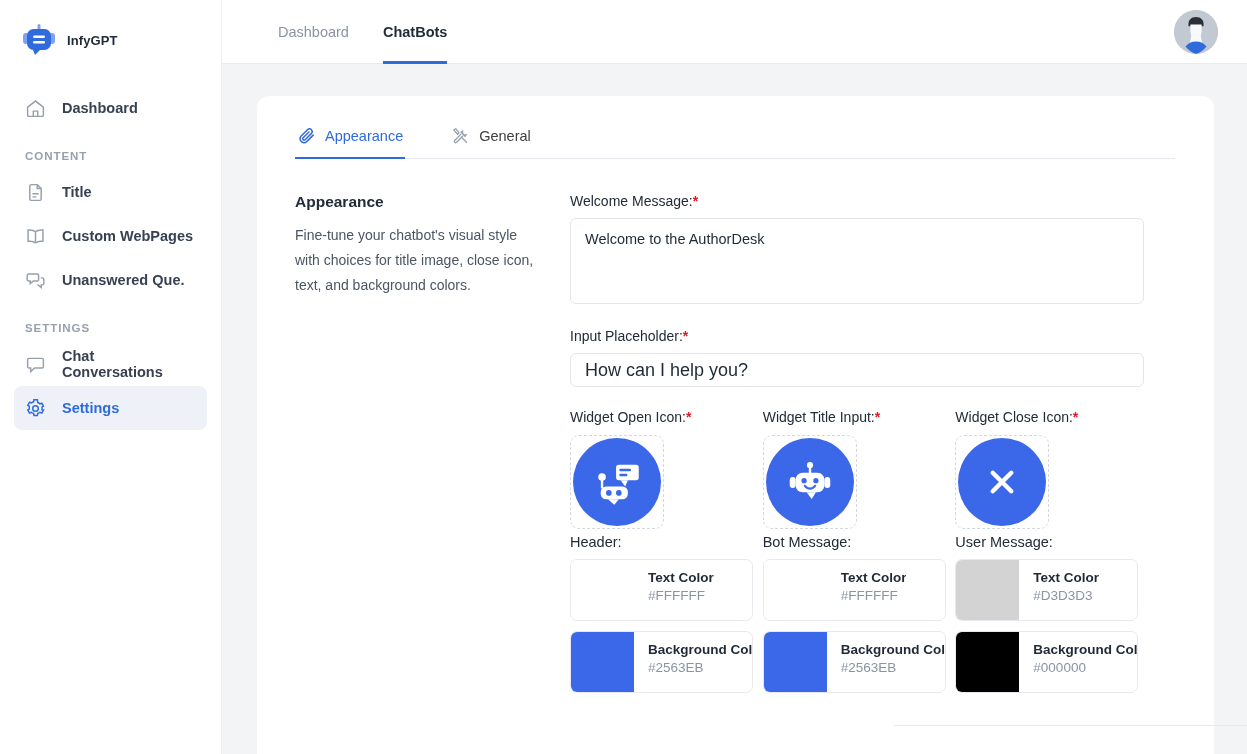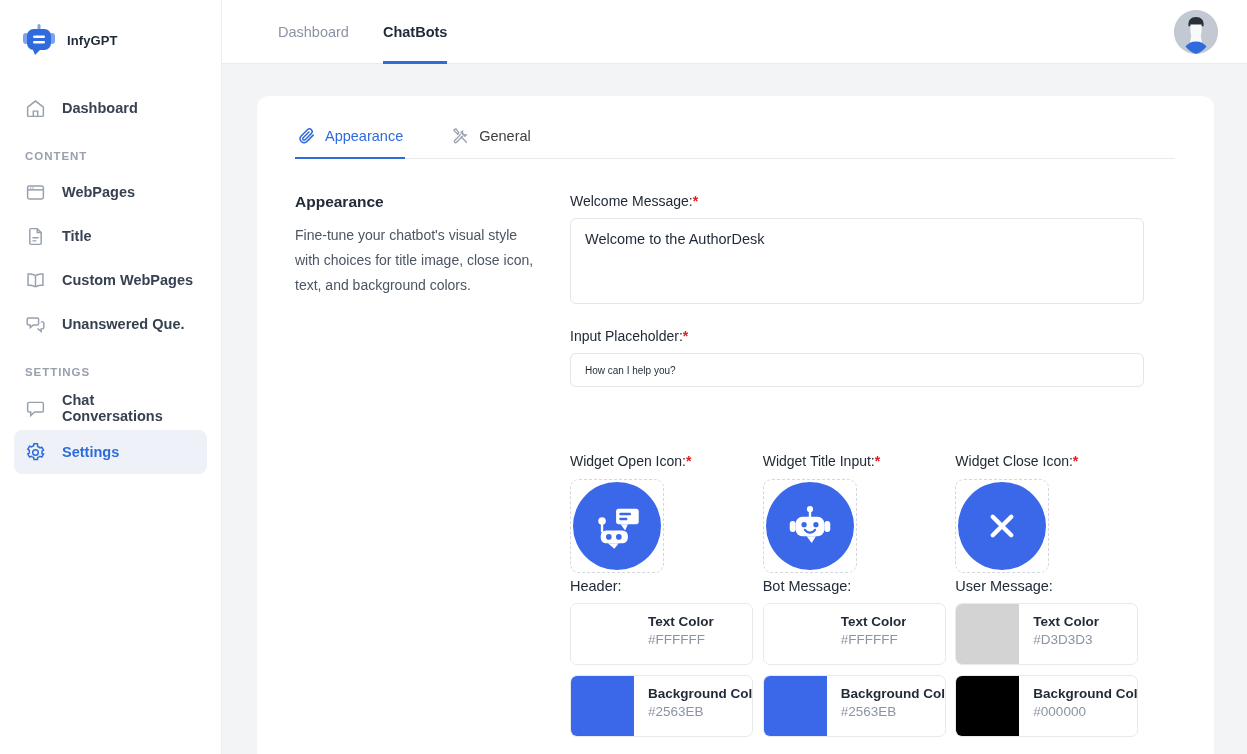--- a/index.html
+++ b/index.html
@@ -94,27 +94,27 @@
   .req { color: #e01b24; font-weight: 700; }
 
   .ta {
     width: 574px; height: 86px; border: 1px solid #e2e5ea; border-radius: 6px;
     padding: 12px 14px; font-family: "Liberation Sans", sans-serif;
     font-size: 14.5px; color: #1f2937; resize: none; outline: none; background: #fff;
   }
   .inp {
     width: 574px; height: 34px; border: 1px solid #e2e5ea; border-radius: 6px;
     padding: 0 14px; font-family: "Liberation Sans", sans-serif;
-    font-size: 10px; color: #1f2937; outline: none; background: #fff;
+    font-size: 18px; color: #1f2937; outline: none; background: #fff;
   }
   .spacer20 { height: 20px; }
 
   
   .icons-row { display: flex; gap: 0; margin-top: 22px; }
-  .icon-block { width: 195px; margin-top: 44px; }
+  .icon-block { width: 195px; }
   .icon-box {
     width: 94px; height: 94px; border: 1.5px dashed #d3d7de; border-radius: 9px;
     margin-top: 10px; display: flex; align-items: center; justify-content: center;
     cursor: pointer; background: #fff;
   }
   .icon-circle {
     width: 88px; height: 88px; border-radius: 50%;
     display: flex; align-items: center; justify-content: center;
   }
 
@@ -163,30 +163,20 @@
           <svg viewBox="0 0 24 24" width="21" height="21">
               <path d="M3 10.5 12 3.5l9 7V20a1 1 0 0 1-1 1H4a1 1 0 0 1-1-1z"></path>
               <path d="M9.5 21v-6h5v6"></path>
             </svg>
         </span>
         <span>Dashboard</span>
       </div>
 
       <div class="nav-section">CONTENT</div>
 
-      <div class="nav-item">
-        <span class="nav-ico">
-          <svg viewBox="0 0 24 24" width="21" height="21">
-              <rect x="3" y="4.5" width="18" height="15" rx="2"></rect>
-              <path d="M3 9h18"></path>
-              <path d="M6 6.8h1.2M8.4 6.8h1.2"></path>
-            </svg>
-        </span>
-        <span>WebPages</span>
-      </div>
 
       <div class="nav-item">
         <span class="nav-ico">
           <svg viewBox="0 0 24 24" width="21" height="21">
               <path d="M14 3H7a1.5 1.5 0 0 0-1.5 1.5v15A1.5 1.5 0 0 0 7 21h10a1.5 1.5 0 0 0 1.5-1.5V7.5z"></path>
               <path d="M14 3v4.5h4.5"></path>
               <path d="M8.5 13.5h7M8.5 17h4.5"></path>
             </svg>
         </span>
         <span>Title</span>

